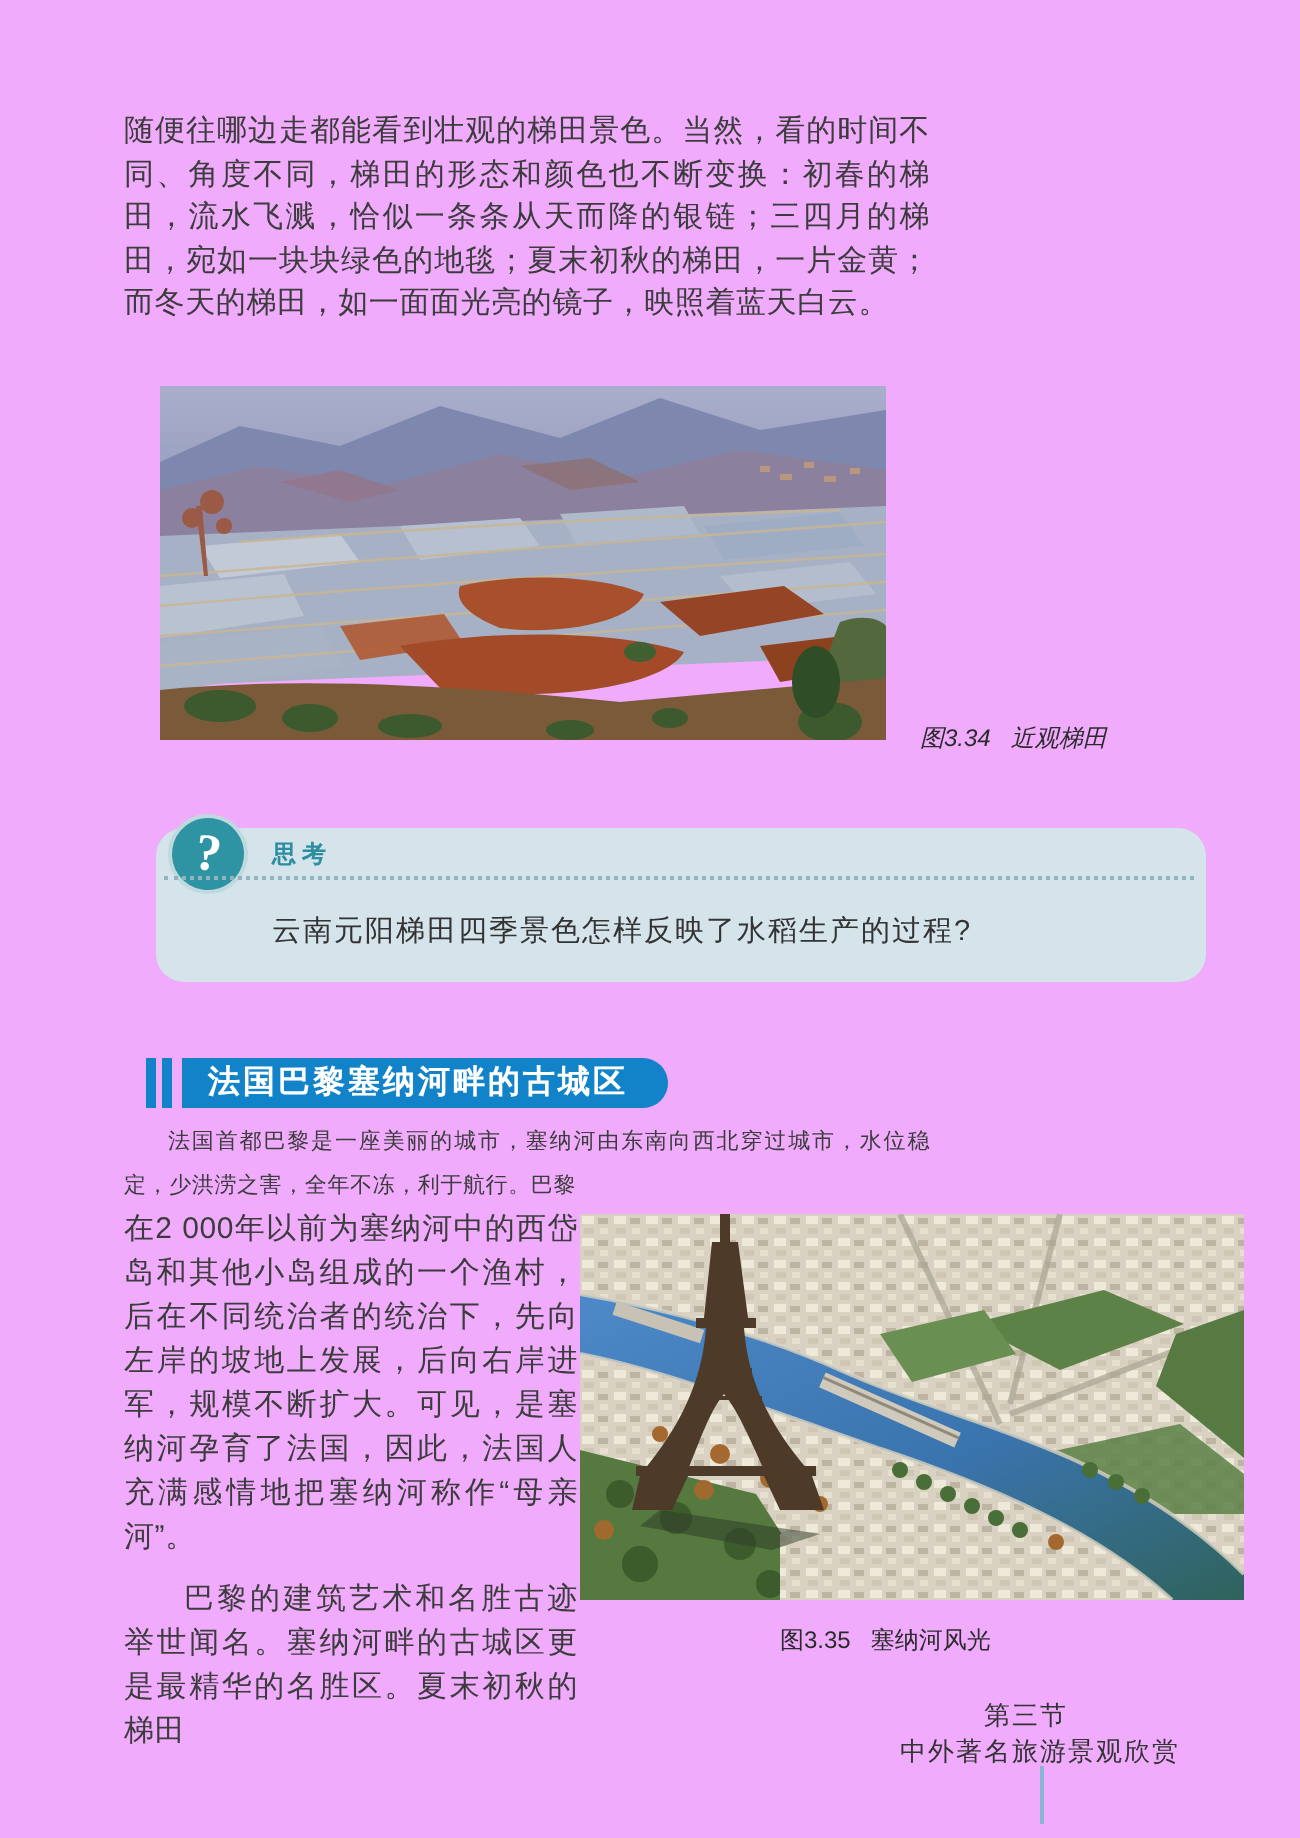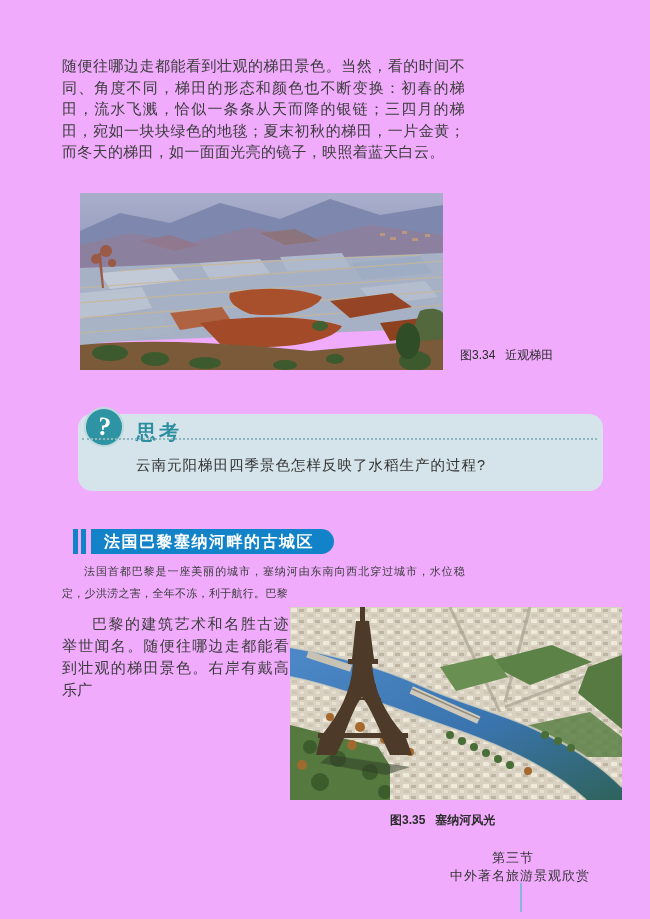--- a/index.html
+++ b/index.html
@@ -11,37 +11,37 @@
   
   .intro {
     position:absolute; left:62px; top:55px; width:403px;
     font-size:15px; line-height:21.6px; text-align:justify; color:#3c3c3c;
     letter-spacing:0.3px;
   }
   
   .fig1 { position:absolute; left:80px; top:193px; width:363px; height:177px; overflow:hidden; }
   .fig1 svg { display:block; width:100%; height:100%; }
   .fig1-caption {
-    position:absolute; left:460px; top:347px; font-size:12px; color:#2b2b2b; white-space:nowrap;
+    position:absolute; left:460px; top:361px; font-size:12px; color:#2b2b2b; white-space:nowrap;font-style:italic;
   }
   .fig-num { margin-right:10px; }
   
   .think-box {
     position:absolute; left:78px; top:414px; width:525px; height:77px;
     background:#d5e3ea; border-radius:14px;
   }
   .think-icon {
     position:absolute; left:6px; top:-7px; width:40px; height:40px; border-radius:50%;
     background:#2e93a3; border:2px solid #bfd9de;
     color:#ffffff; font-weight:bold; font-size:26px; line-height:36px; text-align:center;
     font-family:"Liberation Serif", serif; transform:rotate(8deg);
   }
   .think-label {
     position:absolute; left:58px; top:5px; color:#2b8fa0; font-weight:bold;
-    font-size:20px; letter-spacing:3px;
+    font-size:12px; letter-spacing:3px;
   }
   .think-dots {
     position:absolute; left:4px; right:6px; top:24px;
     border-bottom:2px dotted #8fb6be;
   }
   .think-question {
     position:absolute; left:58px; top:42px; width:440px;
     font-family:Liberation Sans, sans-serif; font-size:14.5px; color:#333333; letter-spacing:1px;
   }
   
@@ -61,21 +61,21 @@
   }
   .para-narrow {
     position:absolute; left:62px; top:604px; width:227px;
     font-size:15px; line-height:22px; text-align:justify; color:#3c3c3c; letter-spacing:0.3px;
   }
   .para-narrow .p2 { text-indent:2em; margin-top:9px; }
   
   .fig2 { position:absolute; left:290px; top:607px; width:332px; height:193px; overflow:hidden; }
   .fig2 svg { display:block; width:100%; height:100%; }
   .fig2-caption {
-    position:absolute; left:390px; top:812px; font-size:12px; color:#2b2b2b; white-space:nowrap;font-weight:bold;
+    position:absolute; left:390px; top:812px; font-size:12px; color:#2b2b2b; white-space:nowrap;
   }
   
   .footer {
     position:absolute; top:849px; right:60px; display:flex; align-items:center;flex-direction:column;
   }
   .footer-section { font-size:13px; color:#333; margin-right:14px; letter-spacing:1px; }
   .footer-title { font-size:13px; color:#333; letter-spacing:1px; }
   .footer-divider { width:2px; height:29px; background:#8ab6d6; margin:-2px 12px 0 14px; }
   .footer-page { font-size:18px; font-weight:bold; color:#111; line-height:16px;margin-top:24px; }
 </style>
@@ -162,21 +162,22 @@
   </div>
 
   <div class="section-header">
     <div class="hdr-bar"></div>
     <div class="hdr-bar b2"></div>
     <div class="hdr-pill">法国巴黎塞纳河畔的古城区</div>
   </div>
 
   <p class="para-lead">法国首都巴黎是一座美丽的城市，塞纳河由东南向西北穿过城市，水位稳定，少洪涝之害，全年不冻，利于航行。巴黎</p>
   <div class="para-narrow">
-    <p class="p2">巴黎的建筑艺术和名胜古迹举世闻名。随便往哪边走都能看到壮观的梯田景色。右岸有戴高乐广</p>
+    <p class="p1">在2 000年以前为塞纳河中的西岱岛和其他小岛组成的一个渔村，后在不同统治者的统治下，先向左岸的坡地上发展，后向右岸进军，规模不断扩大。可见，是塞纳河孕育了法国，因此，法国人充满感情地把塞纳河称作“母亲河”。</p>
+    <p class="p2">巴黎的建筑艺术和名胜古迹举世闻名。塞纳河畔的古城区更是最精华的名胜区。夏末初秋的梯田</p>
   </div>
 
   <div class="fig2">
     <svg viewBox="0 0 332 193" preserveAspectRatio="none" aria-hidden="true">
       <defs>
         <pattern id="city" width="16" height="11" patternUnits="userSpaceOnUse">
           <rect width="16" height="11" fill="#d9d2c2"></rect>
           <rect x="1" y="1" width="6" height="4" fill="#efe9da"></rect>
           <rect x="9" y="2" width="5" height="3" fill="#bdb5a2"></rect>
           <rect x="2" y="7" width="5" height="3" fill="#cfc7b4"></rect>

